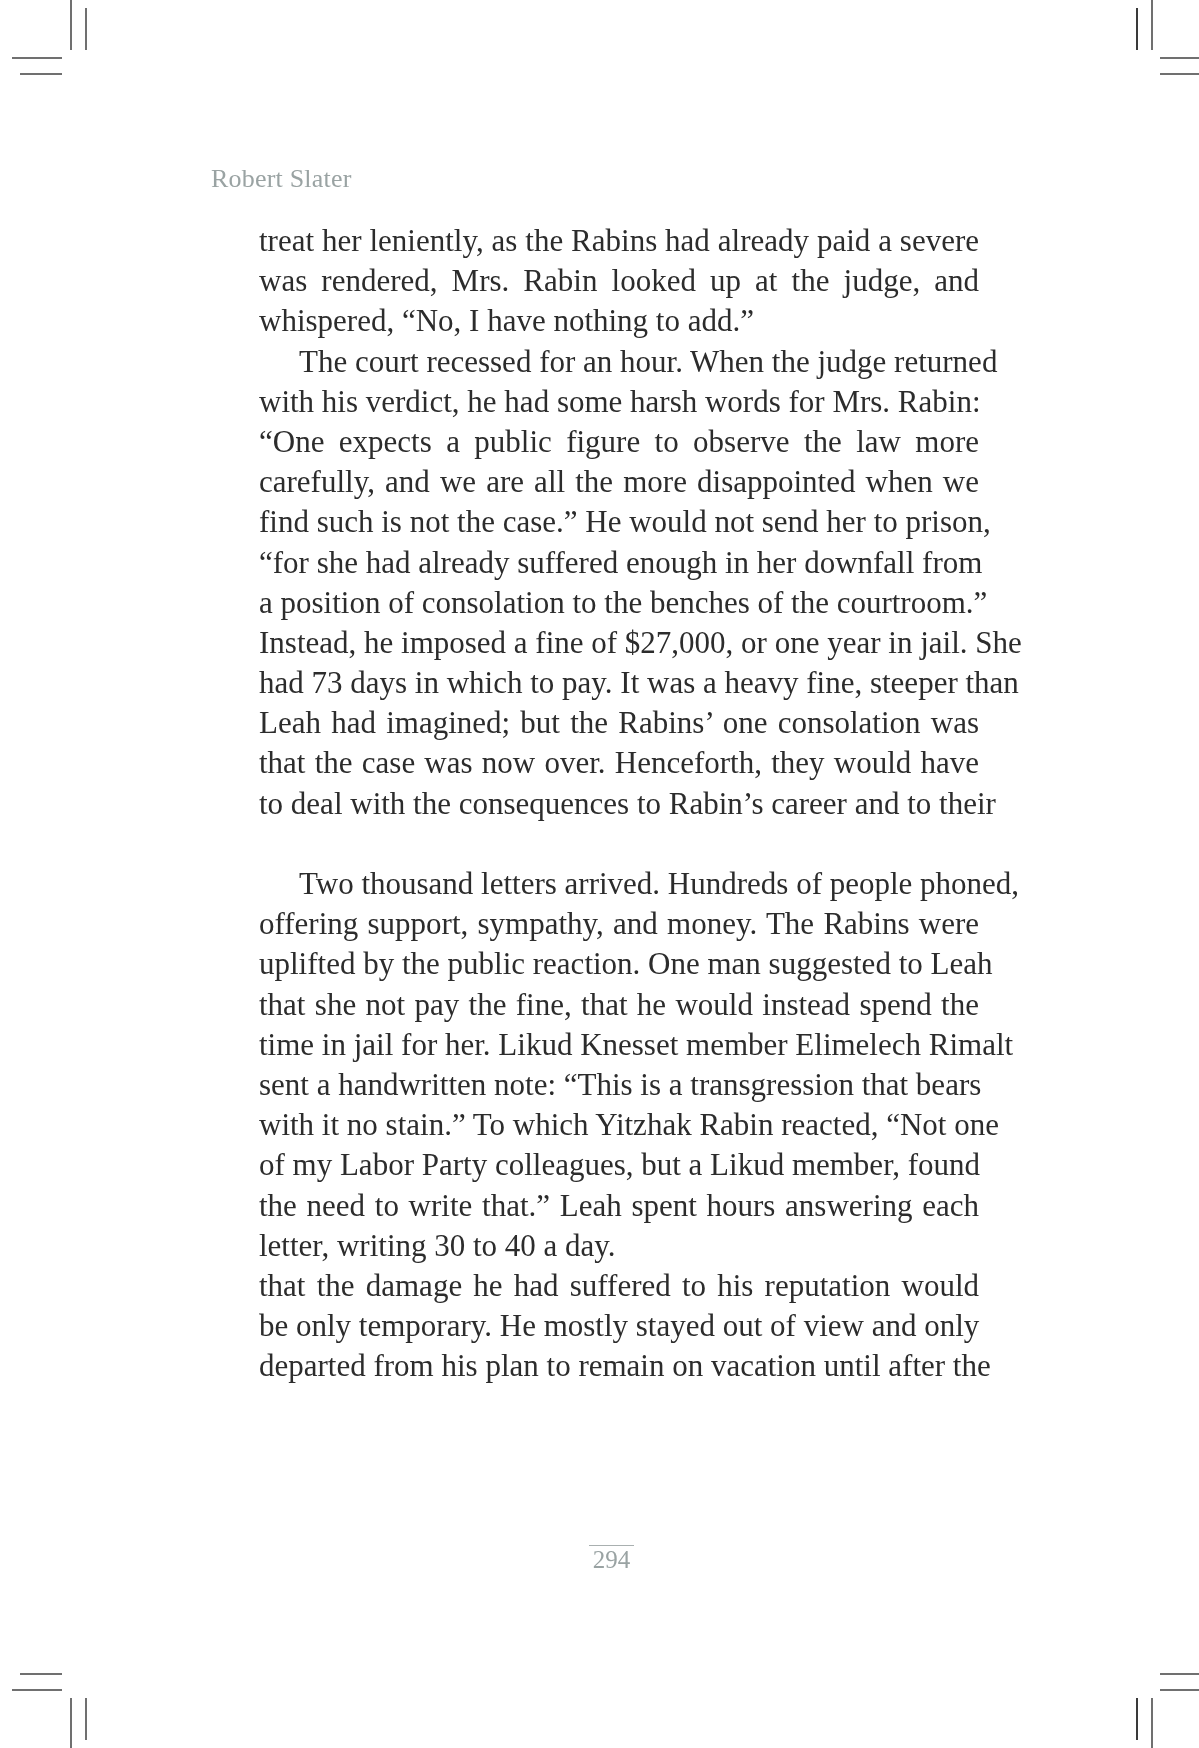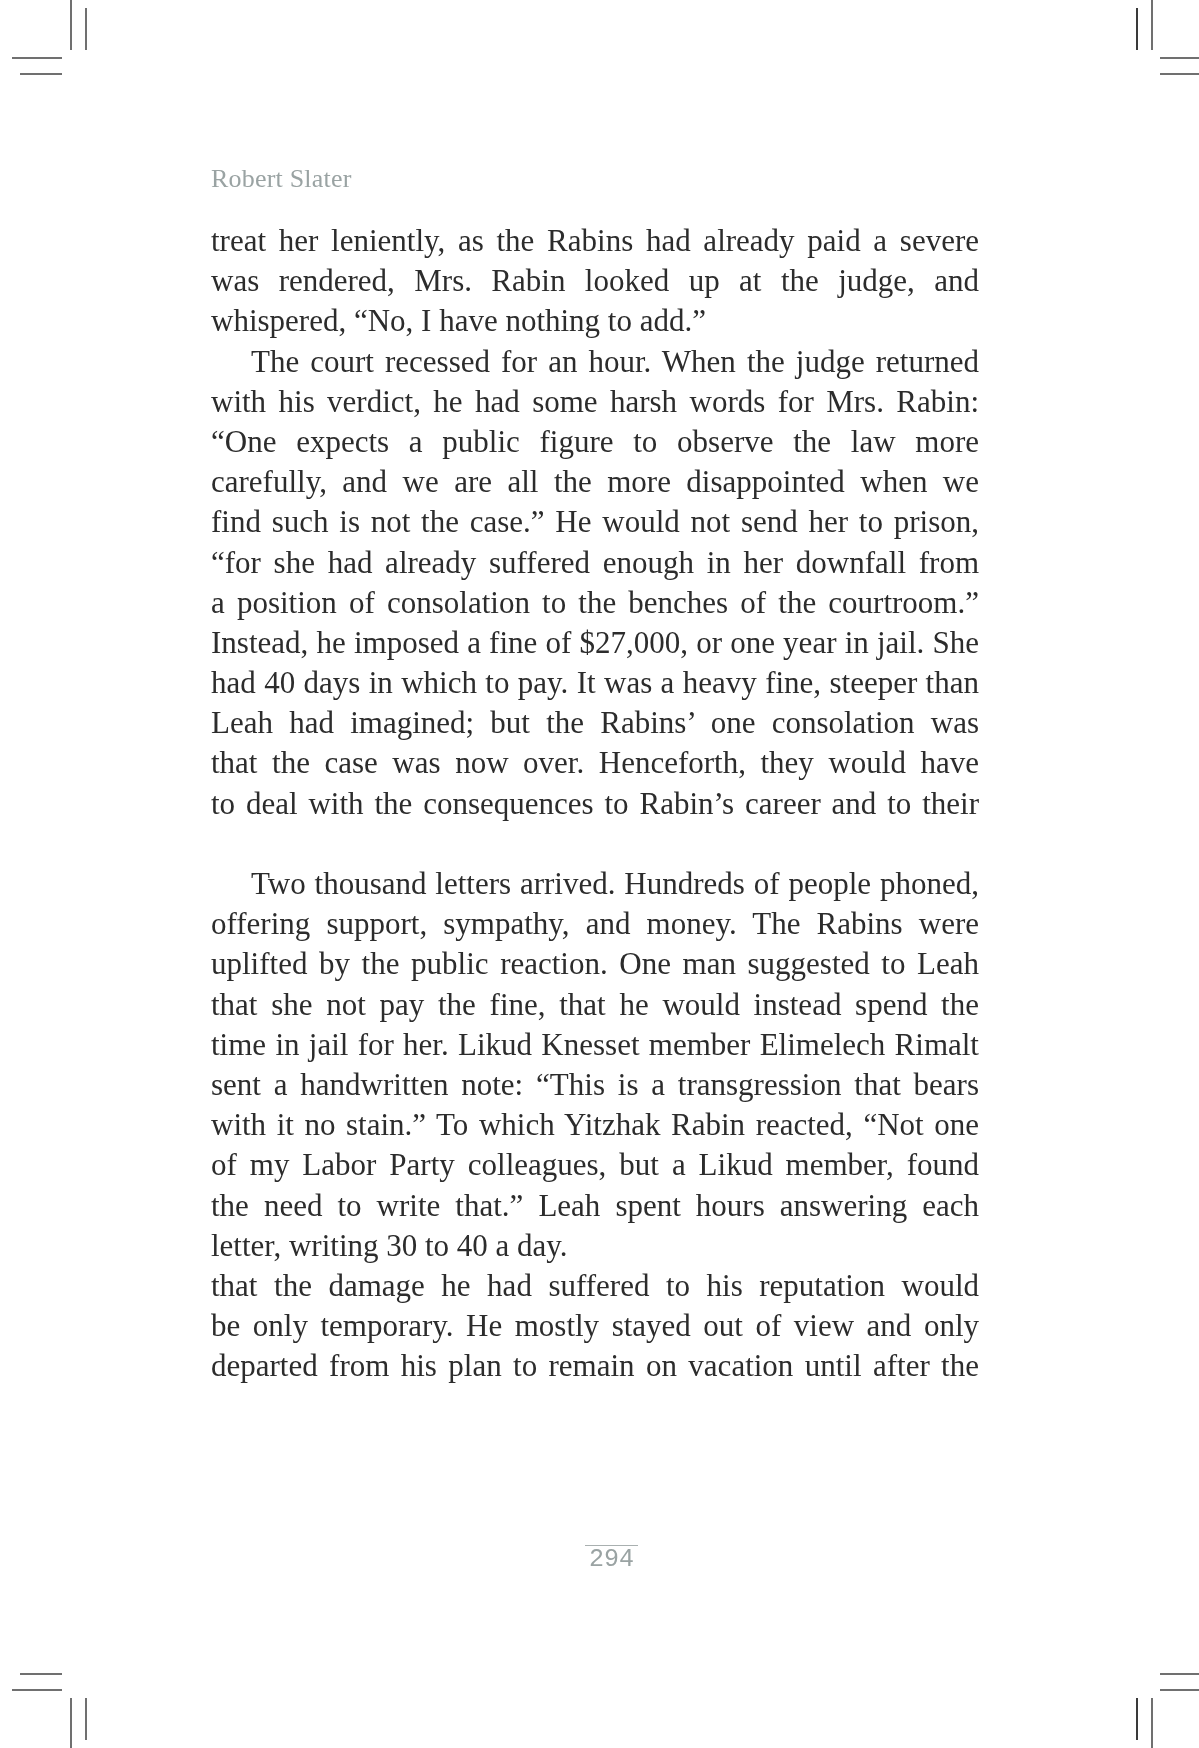--- a/index.html
+++ b/index.html
@@ -10,30 +10,30 @@
   .header {
     position: absolute; left: 199px; top: 164px;
     font-family: "Liberation Serif", "DejaVu Serif", serif;
     font-size: 26px; color: #9aa3a3; letter-spacing: 0.2px;
   }
   .body-text {
     position: absolute; left: 199px; top: 221px; width: 768px;
     font-family: "Liberation Serif", "DejaVu Serif", serif;
     font-size: 31px; line-height: 40.2px; color: #2c2c2c;
   }
-  .line { display: block; height: 40.2px; white-space: nowrap; text-align: justify; text-align-last: justify; }
+  .line { display: block; height: 40.2px; white-space: nowrap; text-align: justify; text-align-last: justify; margin-left: 48px; }
   .line.last { text-align-last: left; }
   .line.indent { padding-left: 40px; }
   .gap { height: 40.2px; }
   .folio {
     position: absolute; left: 0; width: 1199px; top: 1545px; text-align: center;
   }
   .folio-inner {
     display: inline-block; border-top: 1.5px solid #a9b0b0; padding: 0 4px;
-    font-family: Liberation Mono, monospace; font-size: 25px; color: #9aa3a3; line-height: 28px; text-align: center;
+    font-family: Liberation Serif, serif; font-size: 25px; color: #9aa3a3; line-height: 28px; text-align: center;
   }
 </style>
 </head>
 <body>
 
 <div class="page">
 
   <div class="mark" style="left:58px;top:0;width:2px;height:50px;"></div>
   <div class="mark" style="left:73px;top:8px;width:2px;height:42px;"></div>
   <div class="mark" style="left:0;top:57px;width:50px;height:2px;"></div>
@@ -64,21 +64,21 @@
       </div>
       <div>
         <span class="line indent">The court recessed for an hour. When the judge returned</span>
         <span class="line">with his verdict, he had some harsh words for Mrs. Rabin:</span>
         <span class="line">“One expects a public figure to observe the law more</span>
         <span class="line">carefully, and we are all the more disappointed when we</span>
         <span class="line">find such is not the case.” He would not send her to prison,</span>
         <span class="line">“for she had already suffered enough in her downfall from</span>
         <span class="line">a position of consolation to the benches of the courtroom.”</span>
         <span class="line">Instead, he imposed a fine of $27,000, or one year in jail. She</span>
-        <span class="line">had 40 days in which to pay. It was a heavy fine, steeper than</span>
+        <span class="line">had 73 days in which to pay. It was a heavy fine, steeper than</span>
         <span class="line">Leah had imagined; but the Rabins’ one consolation was</span>
         <span class="line">that the case was now over. Henceforth, they would have</span>
         <span class="line">to deal with the consequences to Rabin’s career and to their</span>
       </div>
       <div class="gap"></div>
       <div>
         <span class="line indent">Two thousand letters arrived. Hundreds of people phoned,</span>
         <span class="line">offering support, sympathy, and money. The Rabins were</span>
         <span class="line">uplifted by the public reaction. One man suggested to Leah</span>
         <span class="line">that she not pay the fine, that he would instead spend the</span>

